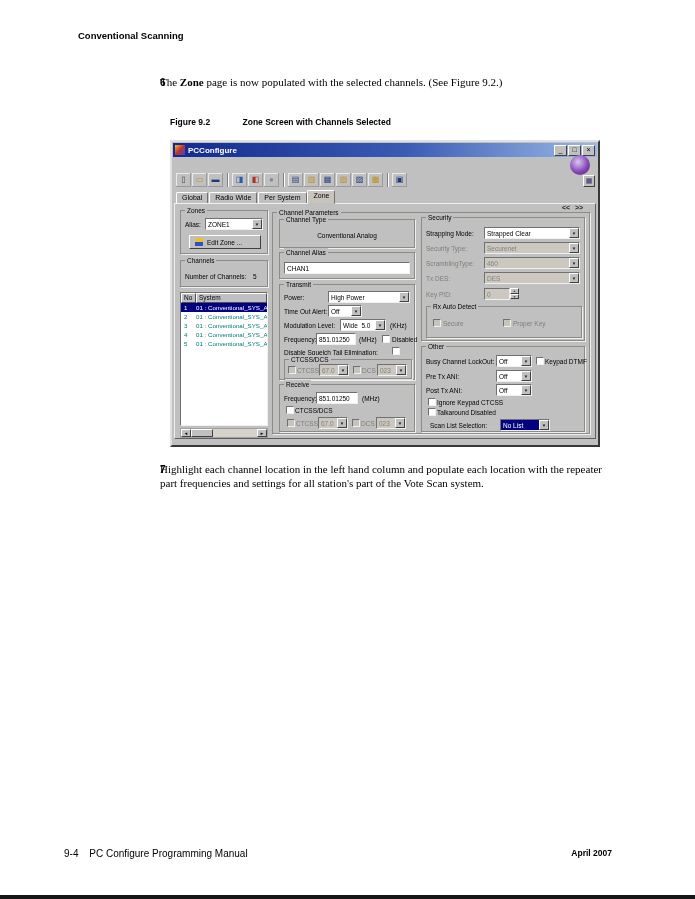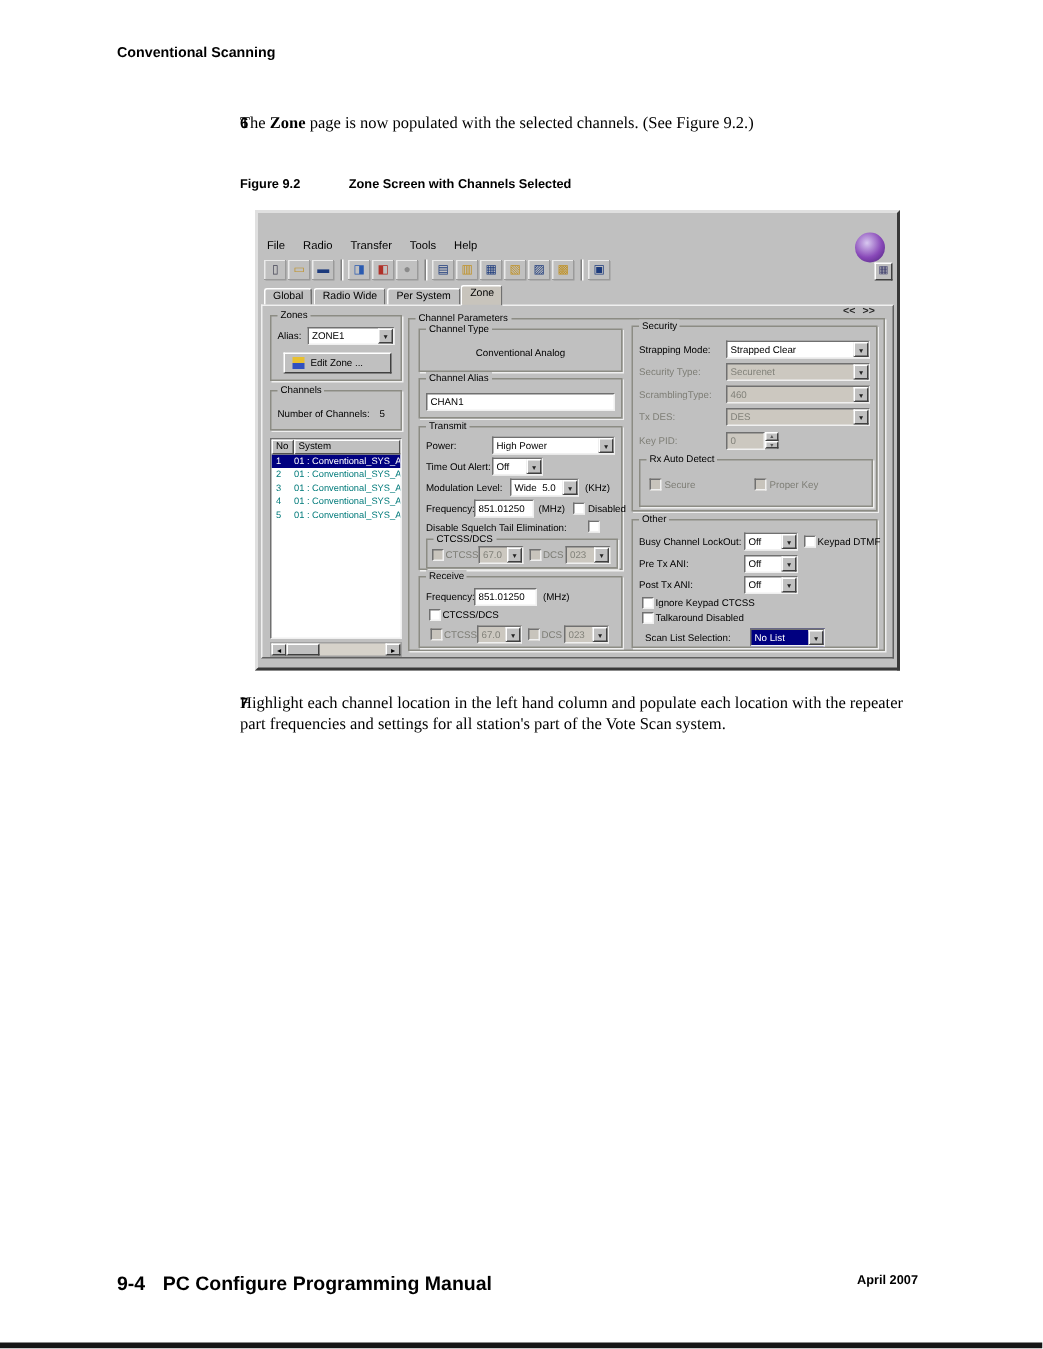--- a/index.html
+++ b/index.html
@@ -6,24 +6,24 @@
   body{margin:0;background:#fff}
   .page{position:relative;width:695px;height:899px;background:#fff;overflow:hidden;
         font-family:"Liberation Serif",serif;color:#000}
   .abs{position:absolute}
   
   .runhead{position:absolute;left:78px;top:30px;font-family:"Liberation Sans",sans-serif;
            font-weight:bold;font-size:9.5px}
   .step{position:absolute;font-size:11px;line-height:13.5px}
   .stepnum{position:absolute;left:0;top:0;font-weight:bold;font-family:"Liberation Sans",sans-serif;font-size:10px}
   .steptext{display:block;}
-  .figcap{position:absolute;left:160px;top:117px;font-family:"Liberation Sans",sans-serif;
+  .figcap{position:absolute;left:170px;top:117px;font-family:"Liberation Sans",sans-serif;
           font-size:8.5px;font-weight:bold}
   .figcap .figtitle{display:inline-block;margin-left:30px}
-  .footL{position:absolute;left:78px;top:848px;font-family:"Liberation Sans",sans-serif;font-weight:bold;font-size:13px}
+  .footL{position:absolute;left:64px;top:848px;font-family:"Liberation Sans",sans-serif;font-weight:normal;font-size:10px}
   .footL .mt{margin-left:8px}
   .footR{position:absolute;right:83px;top:848px;font-family:"Liberation Sans",sans-serif;font-weight:bold;font-size:8.5px}
   .botbar{position:absolute;left:0;right:0;bottom:0;height:4px;background:#161616}
   
   .appwin{position:absolute;left:170px;top:140px;width:430px;height:307px;background:#c0c0c0;
           border:2px solid;border-color:#e0e0e0 #383838 #383838 #e0e0e0;
           font-family:"Liberation Sans",sans-serif;font-size:7px;color:#000}
   .titlebar{left:1px;top:1px;right:1px;height:14px;
             background:linear-gradient(90deg,#122a8e,#3a5cb4 55%,#9ab8e6);color:#fff;overflow:hidden}
   .appico{left:2px;top:2px;width:10px;height:10px;background:linear-gradient(135deg,#e8c030,#c03030 50%,#3050c0)}
@@ -94,28 +94,28 @@
     <span class="steptext"><span>The </span><b>Zone</b><span> page is now populated with the selected channels. (See Figure 9.2.)</span></span>
   </div>
 
   <div class="figcap">
     <span>Figure 9.2</span>
     <span class="figtitle">Zone Screen with Channels Selected</span>
   </div>
 
   <div class="appwin">
 
-
-    <div class="menubar abs">
-      <span class="mi">File</span>
-      <span class="mi">Radio</span>
-      <span class="mi">Transfer</span>
-      <span class="mi">Tools</span>
-      <span class="mi">Help</span>
-    </div>
+    <div class="titlebar abs">
+      <span class="appico abs"></span>
+      <span class="ttext">PCConfigure</span>
+      <span class="wb abs" style="right:30px">_</span>
+      <span class="wb abs" style="right:16px">□</span>
+      <span class="wb abs" style="right:2px">×</span>
+    </div>
+
 
     <div class="toolbar abs">
       <span class="tbtn t1">▯</span>
       <span class="tbtn t2">▭</span>
       <span class="tbtn t3">▬</span>
       <span class="tsep"></span>
       <span class="tbtn t4">◨</span>
       <span class="tbtn t5">◧</span>
       <span class="tbtn t6">●</span>
       <span class="tsep"></span>

